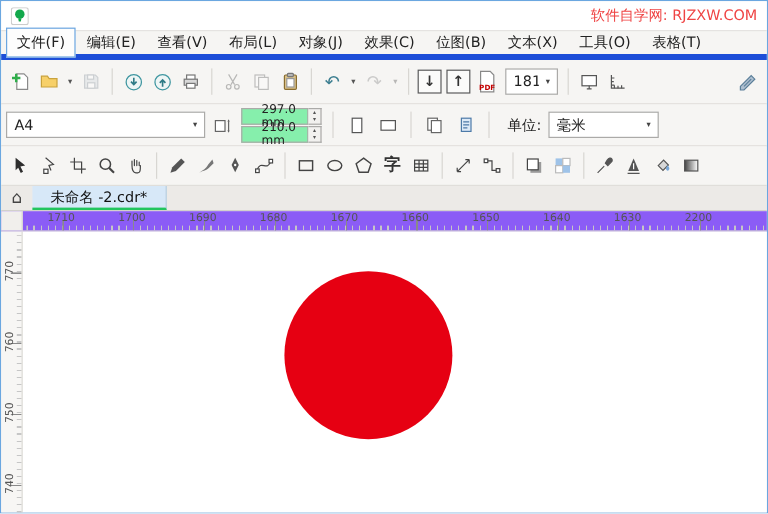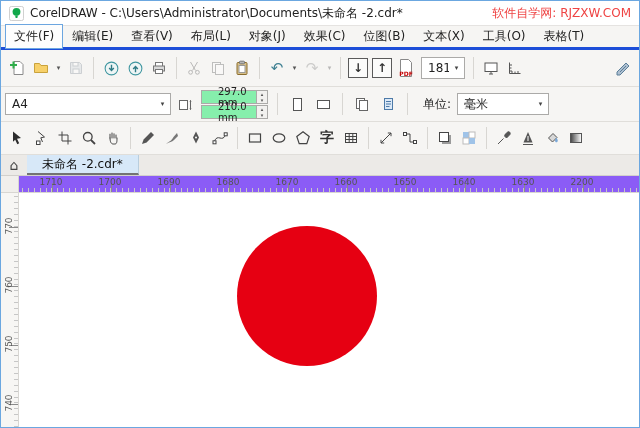--- a/index.html
+++ b/index.html
@@ -6,21 +6,21 @@
   html,body{width:640px;height:428px;overflow:hidden}
   body{font-family:"DejaVu Sans","Liberation Sans",sans-serif;font-size:12px;color:#222;background:#fff}
   .window{width:640px;height:428px;border:1px solid #6ba7e0;display:flex;flex-direction:column;background:#f5f4f2}
 
   
   .titlebar{height:24px;min-height:24px;display:flex;align-items:center;gap:6px;padding:0 8px;background:#fff}
   .titlebar .title{white-space:nowrap;overflow:hidden}
   .titlebar .watermark{margin-left:auto;color:#ef4444;white-space:nowrap}
 
   
-  .menubar{height:25px;min-height:25px;display:flex;align-items:center;background:#f6f5f3;border-top:1px solid #e5e3e1;border-bottom:3px solid #1d4ed8;padding:0 4px}
+  .menubar{height:25px;min-height:25px;display:flex;align-items:center;background:#f6f5f3;border-top:1px solid #e5e3e1;border-bottom:5px solid #1d4ed8;padding:0 4px}
   .menu-item{padding:3px 8px;border:1px solid transparent;white-space:nowrap;cursor:default}
   .menu-item.active{border:1px solid #6ca6e0;background:#fdfdfd}
 
   
   .toolbar{display:flex;align-items:center;background:#f6f5f3;border-bottom:1px solid #e0deda;padding:0 4px}
   .standard{height:37px;min-height:37px}
   .property{height:35px;min-height:35px;gap:2px}
   .toolbox{height:33px;min-height:33px}
   .tbtn{width:24px;height:24px;display:flex;align-items:center;justify-content:center;border-radius:2px;flex:none}
   .disabled{opacity:.38}
@@ -45,21 +45,21 @@
   .spincol{display:flex;flex-direction:column;width:11px;height:14px;border:1px solid #abaaa8;border-left:none;background:#f2f1ef}
   .spincol b{flex:1;display:flex;align-items:center;justify-content:center;font-size:5px;color:#555;font-weight:normal}
   .orient{width:24px;height:24px;display:flex;align-items:center;justify-content:center}
   .orient .p{width:9px;height:13px;border:1.6px solid #555;background:#fff}
   .orient .l{width:13px;height:9px;border:1.6px solid #555;background:#fff}
   .units-label{margin:0 4px 0 8px;white-space:nowrap}
 
   
   .tabrow{height:21px;min-height:21px;display:flex;align-items:stretch;background:#eceae7;border-bottom:1px solid #d2d0cc}
   .home{width:26px;display:flex;align-items:center;justify-content:center;color:#444;font-size:14px}
-  .tab{display:flex;align-items:center;padding:0 15px;background:#d7e8f8;border-right:1px solid #b9cede;border-bottom:2px solid #737373;color:#111;white-space:nowrap}
+  .tab{display:flex;align-items:center;padding:0 15px;background:#d7e8f8;border-right:1px solid #b9cede;border-bottom:2px solid #22c55e;color:#111;white-space:nowrap}
 
   
   .hrulerrow{height:17px;min-height:17px;display:flex;background:#8b5cf6;border-bottom:1px solid #d8d6d2}
   .corner{width:18px;min-width:18px;background:#f1efec;border-right:1px solid #d8d6d2}
   .hruler{position:relative;flex:1;
     background-image:
       repeating-linear-gradient(to right,#8a8a8a 0 1px,transparent 1px 59px),
       repeating-linear-gradient(to right,#c6c6c6 0 1px,transparent 1px 5.9px);
     background-size:100% 9px,100% 4px;
     background-position:32.5px 100%,2.5px 100%;
@@ -83,21 +83,20 @@
 <div class="window">
 
   <div class="titlebar">
     <span>
       <svg width="15" height="15" viewBox="0 0 16 16">
           <rect x="0.5" y="0.5" width="15" height="15" rx="2" fill="#ffffff" stroke="#cccccc"></rect>
           <circle cx="8" cy="6.2" r="4.2" fill="#12a84b"></circle>
           <path d="M6.6 10.2h2.8l-.5 2.6h-1.8z" fill="#12a84b"></path>
         </svg>
     </span>
-    <span class="title">CorelDRAW - C:\Users\Administrator\Documents\未命名 -2.cdr*</span>
     <span class="watermark">软件自学网: RJZXW.COM</span>
   </div>
 
   <div class="menubar">
     <span class="menu-item active">文件(F)</span>
     <span class="menu-item">编辑(E)</span>
     <span class="menu-item">查看(V)</span>
     <span class="menu-item">布局(L)</span>
     <span class="menu-item">对象(J)</span>
     <span class="menu-item">效果(C)</span>

